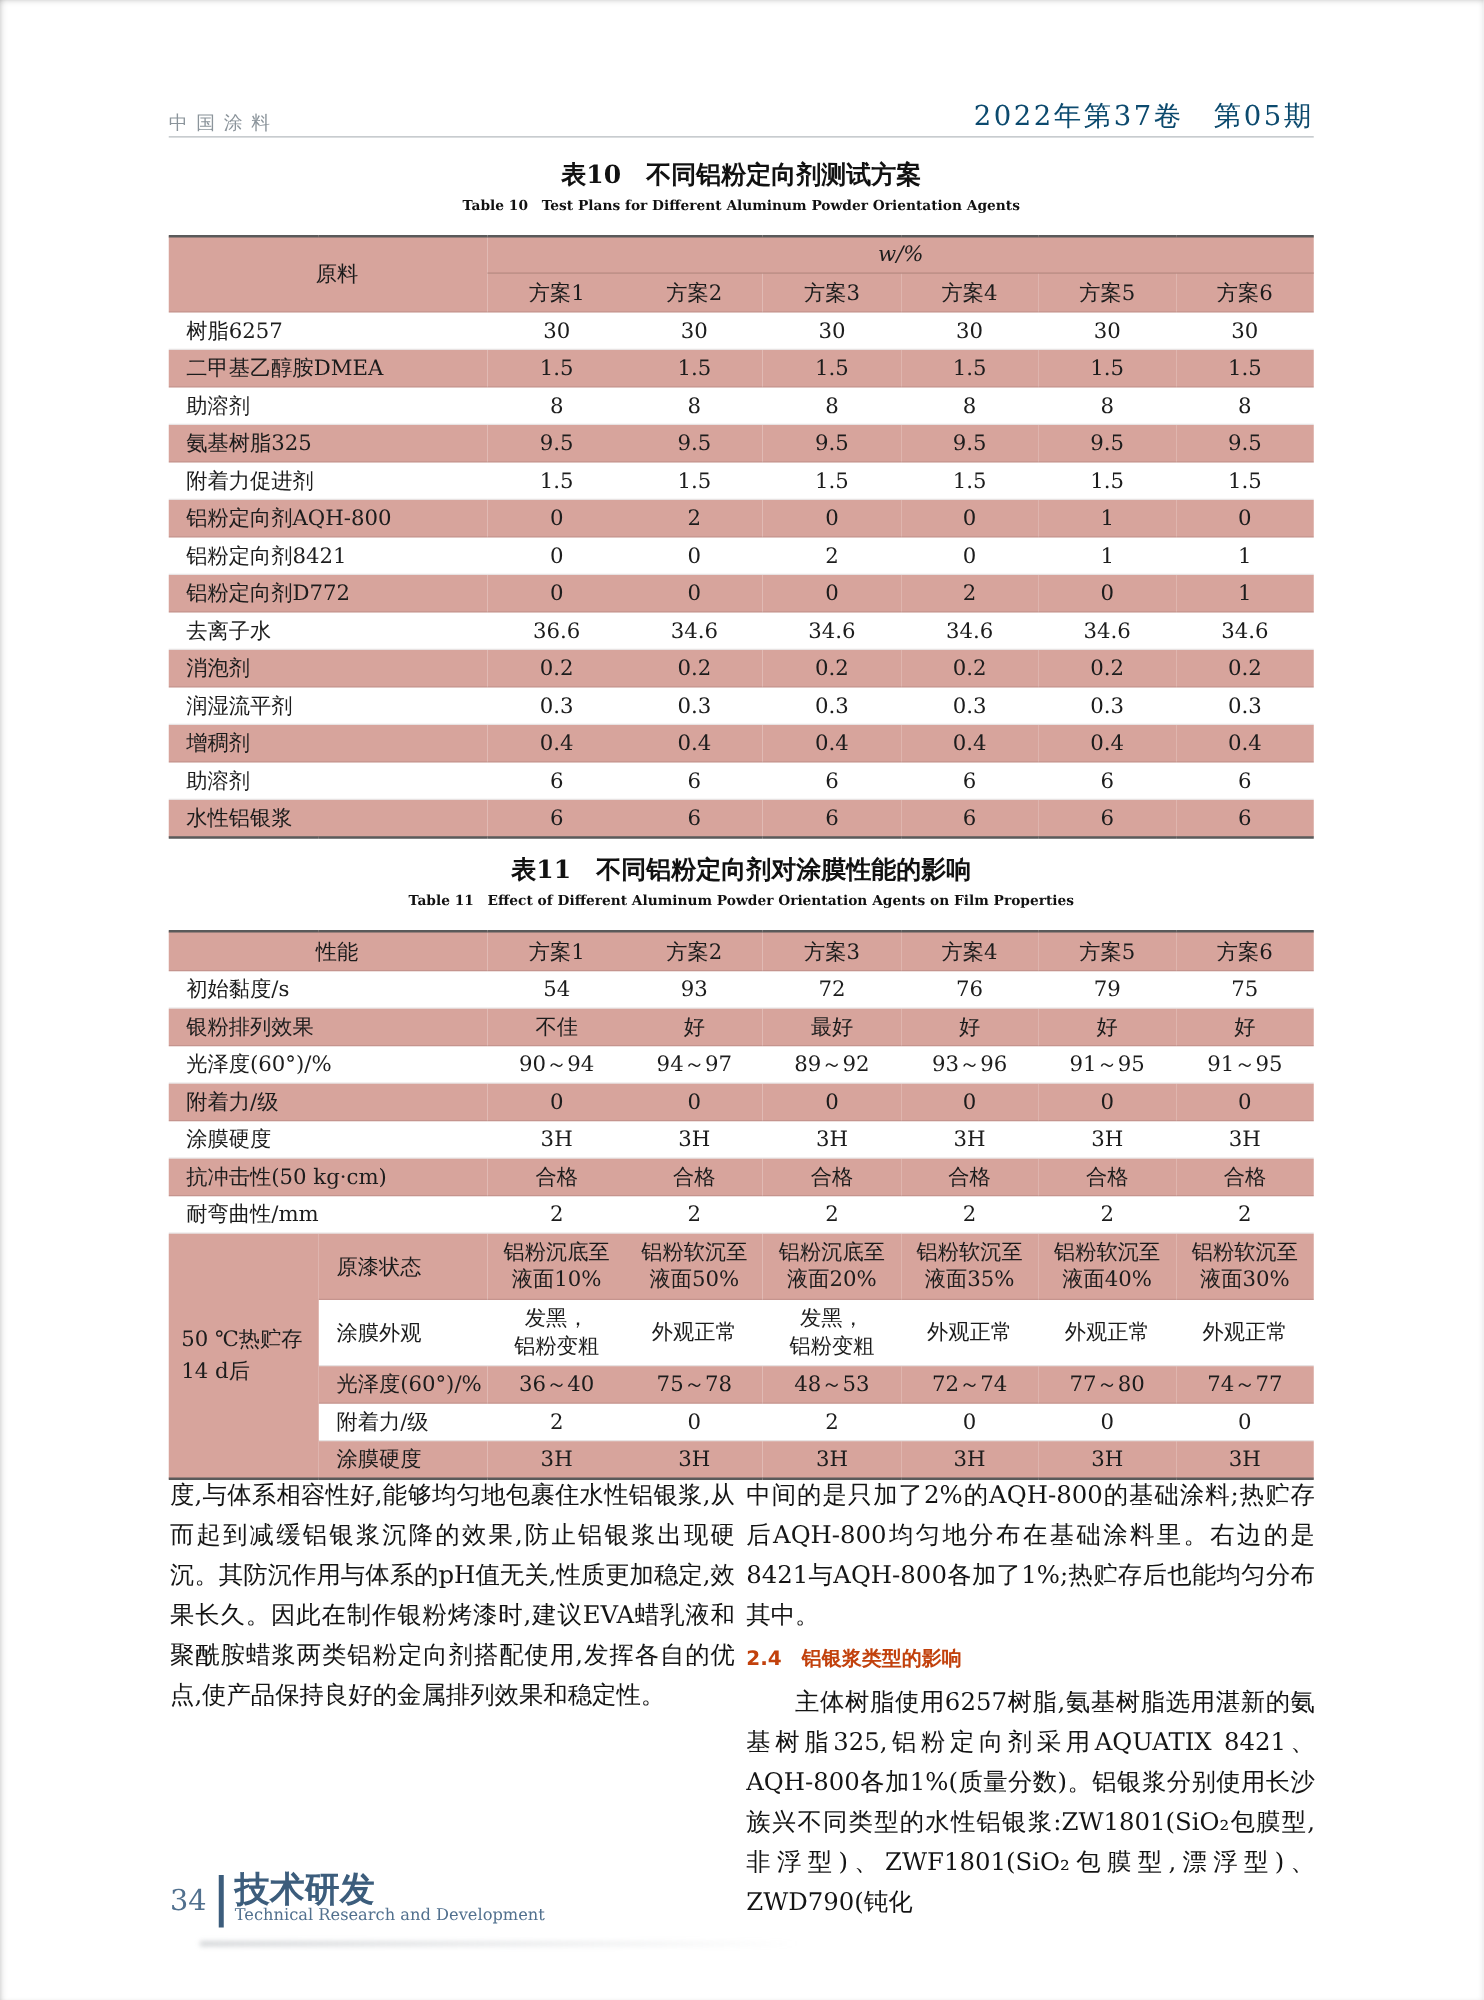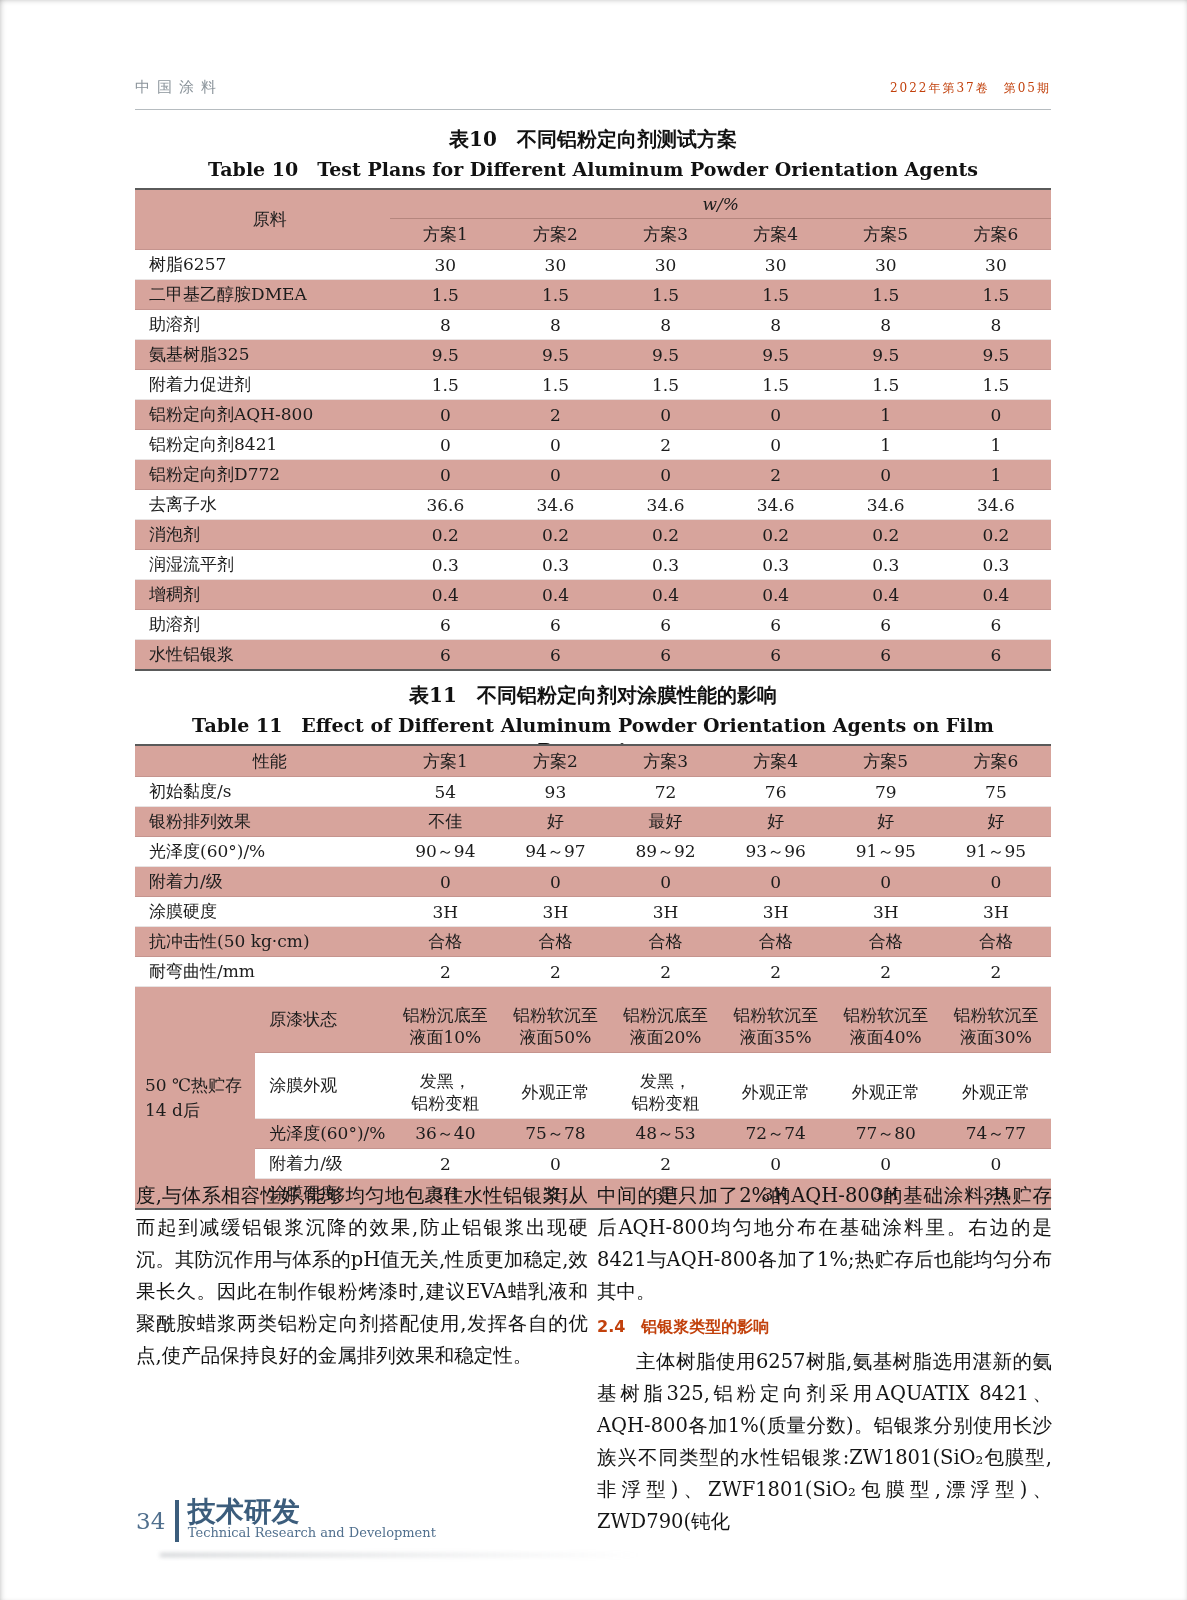--- a/index.html
+++ b/index.html
@@ -8,47 +8,47 @@
     width:1187px;height:1600px;
     background:#ffffff;
     font-family:"DejaVu Serif", serif;
     color:#1c1c1c;
     overflow:hidden;
     box-shadow: inset 4px 0 6px -4px rgba(0,0,0,.25), inset 0 4px 6px -4px rgba(0,0,0,.18), inset -3px 0 5px -3px rgba(0,0,0,.12);
   }
   
   .runhead{position:absolute;left:135px;top:78px;width:916px;display:flex;justify-content:space-between;align-items:flex-end;}
   .journal-name{font-size:15px;color:#8b949b;letter-spacing:7px;}
-  .issue-info{font-size:12px;color:#c2410c;letter-spacing:2px;}
+  .issue-info{font-size:22px;color:#0c4a6e;letter-spacing:2px;}
   .head-rule{position:absolute;left:135px;top:109px;width:916px;height:0;border-top:1.5px solid #b6bcc0;}
   
   .cap{position:absolute;left:135px;width:916px;text-align:center;font-weight:bold;color:#111;}
   .cap-zh{font-size:20px;}
-  .cap-en{font-size:19px;}
+  .cap-en{font-size:11px;}
   #cap10-zh{top:126px;} #cap10-en{top:157px;}
   #cap11-zh{top:682px;} #cap11-en{top:713px;}
   
   table.datatable{
     position:absolute;left:135px;width:916px;
     border-collapse:collapse;table-layout:fixed;
     border-top:2px solid #5a5a5a;border-bottom:2px solid #5a5a5a;
     font-size:17px;
   }
   #table10{top:188px;}
   #table11{top:744px;}
   col.c-a{width:120px;} col.c-b{width:135px;} col.c-v{width:110px;}
   .datatable th{font-weight:normal;}
   .datatable th,.datatable td{padding:3px 2px;border-bottom:1px solid rgba(90,60,55,.14);}
   thead th{background:#d7a49c;text-align:center;height:24px;}
   th.wpct{font-style:italic;border-bottom:1px solid #b5867e;height:22px;}
   th.corner{vertical-align:middle;padding-left:16px;}
   tr.pink td{background:#d7a49c;}
   td.lbl{text-align:left;padding-left:14px;height:22px;}
   td.val{text-align:center;}
-  td.pre{white-space:pre-line;line-height:1.3;padding-top:17px;padding-bottom:4px;}
+  td.pre{white-space:pre-line;line-height:1.3;padding-top:4px;padding-bottom:4px;}
   td.merged{
     background:#d7a49c;text-align:left;vertical-align:middle;
     padding-left:10px;white-space:pre-line;line-height:1.45;
   }
   #table11 td{height:22px;}
   
   .bodycol{position:absolute;top:1180px;font-size:19.5px;line-height:32px;text-align:justify;color:#141414;}
   #col-left{left:136px;width:452px;}
   #col-right{left:597px;width:455px;}
   .para{margin:0;}

